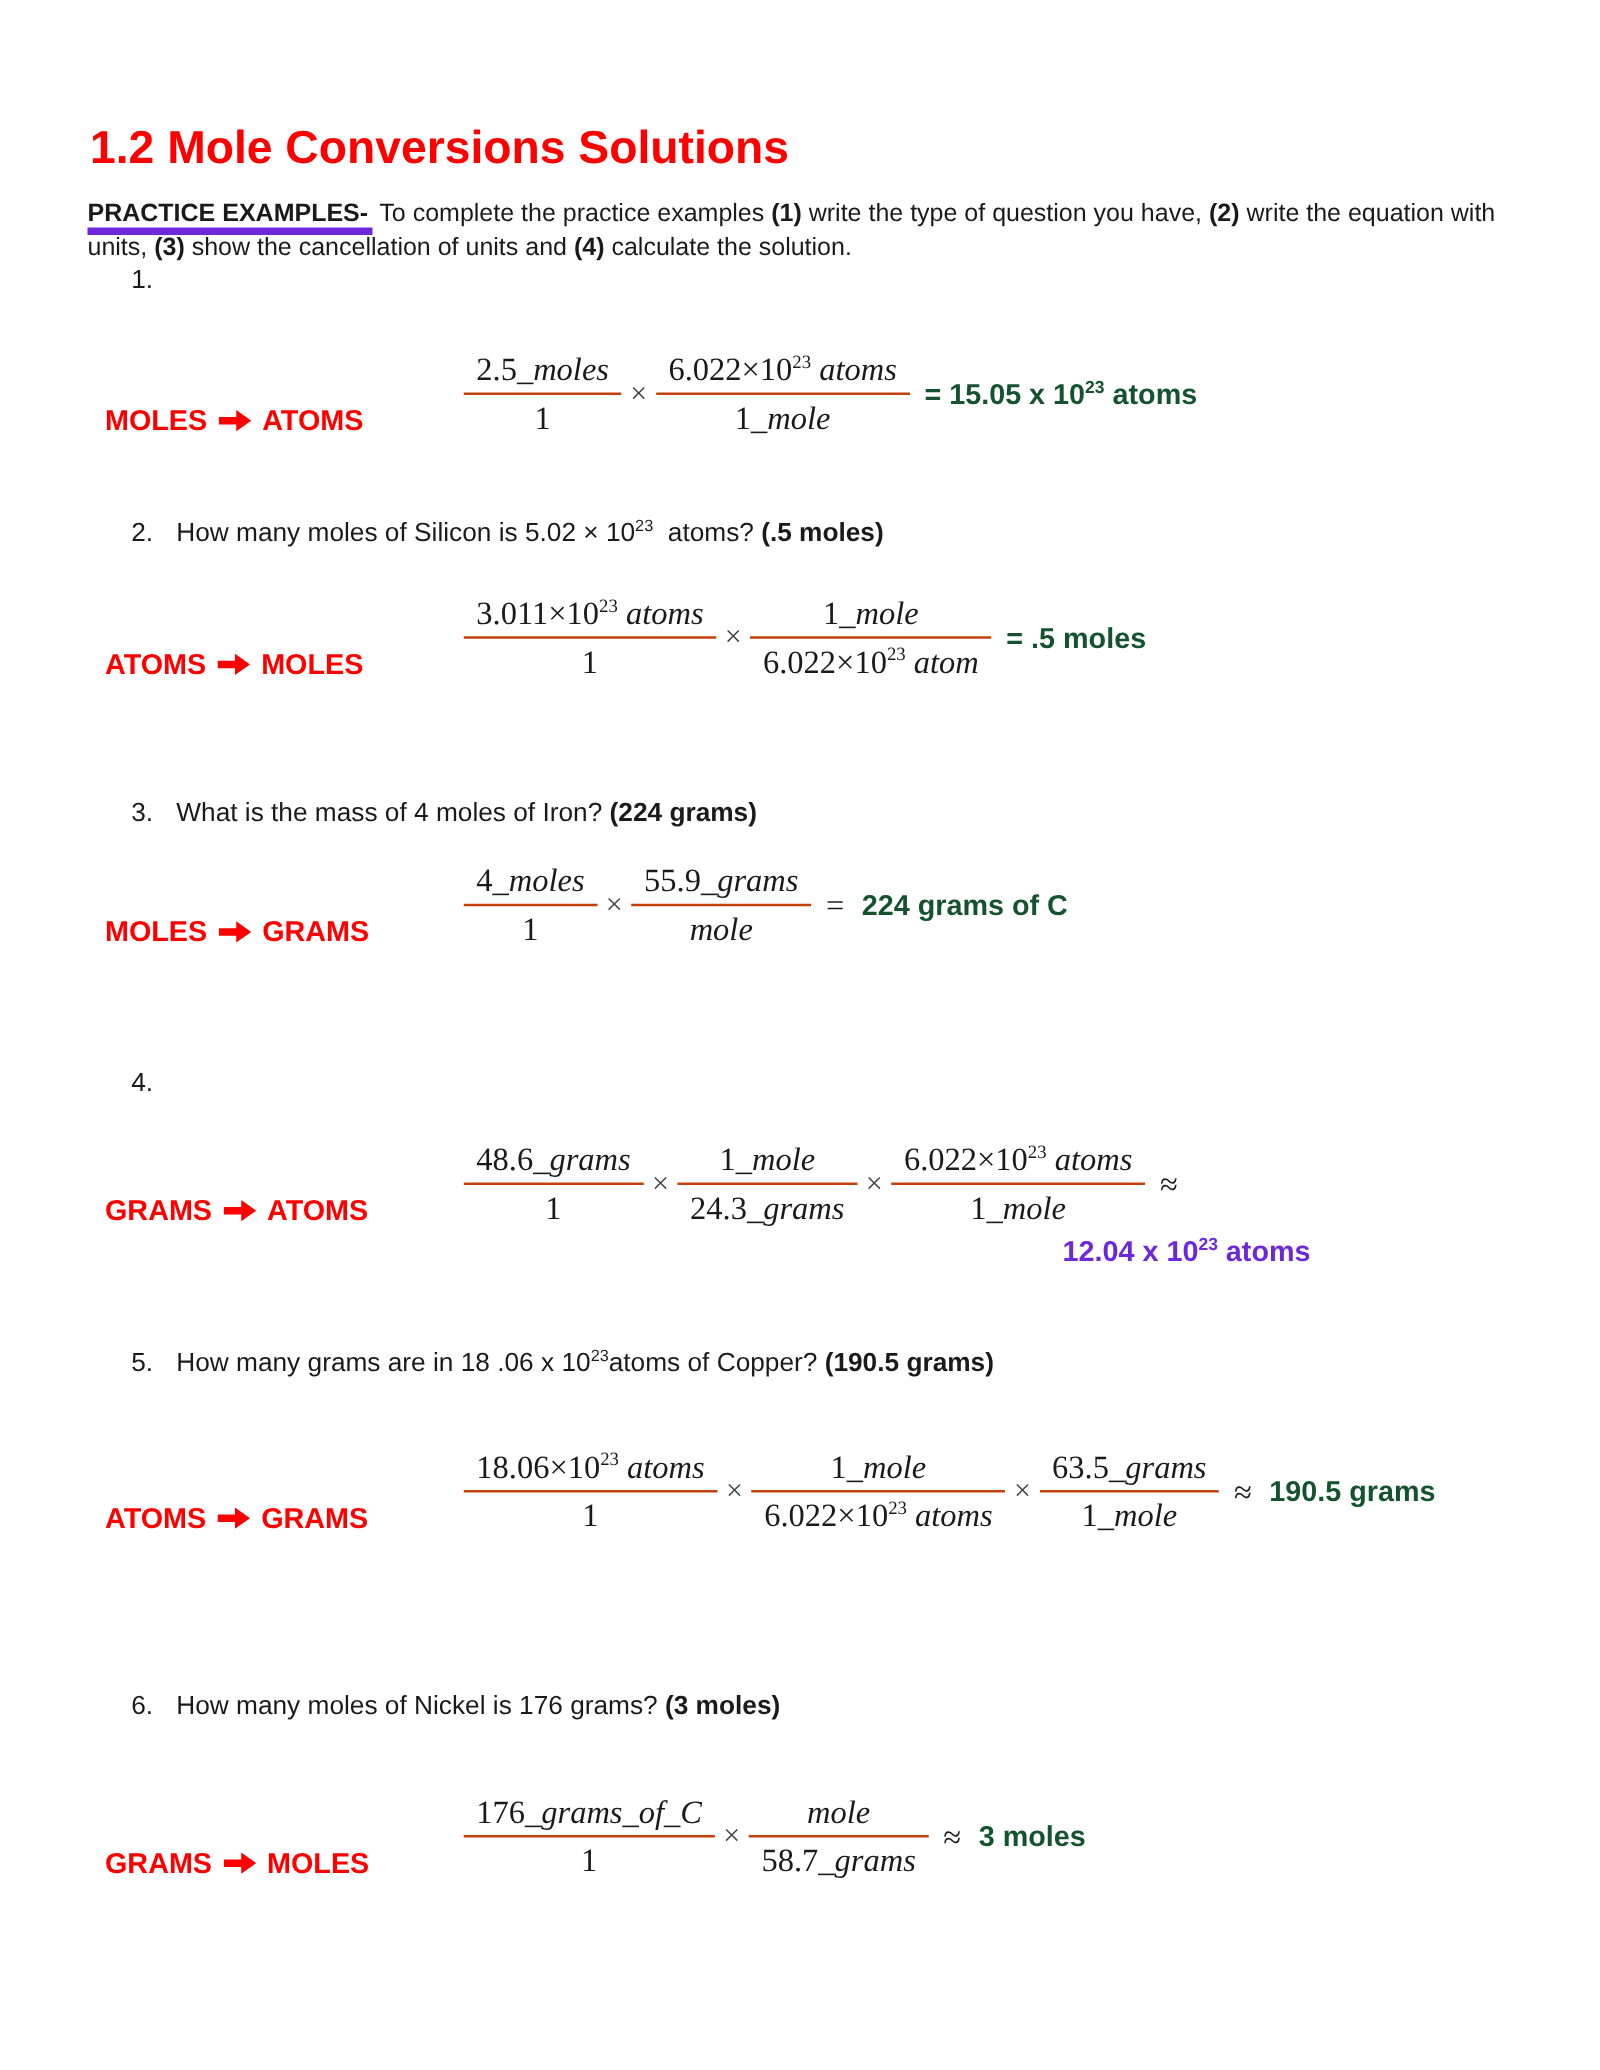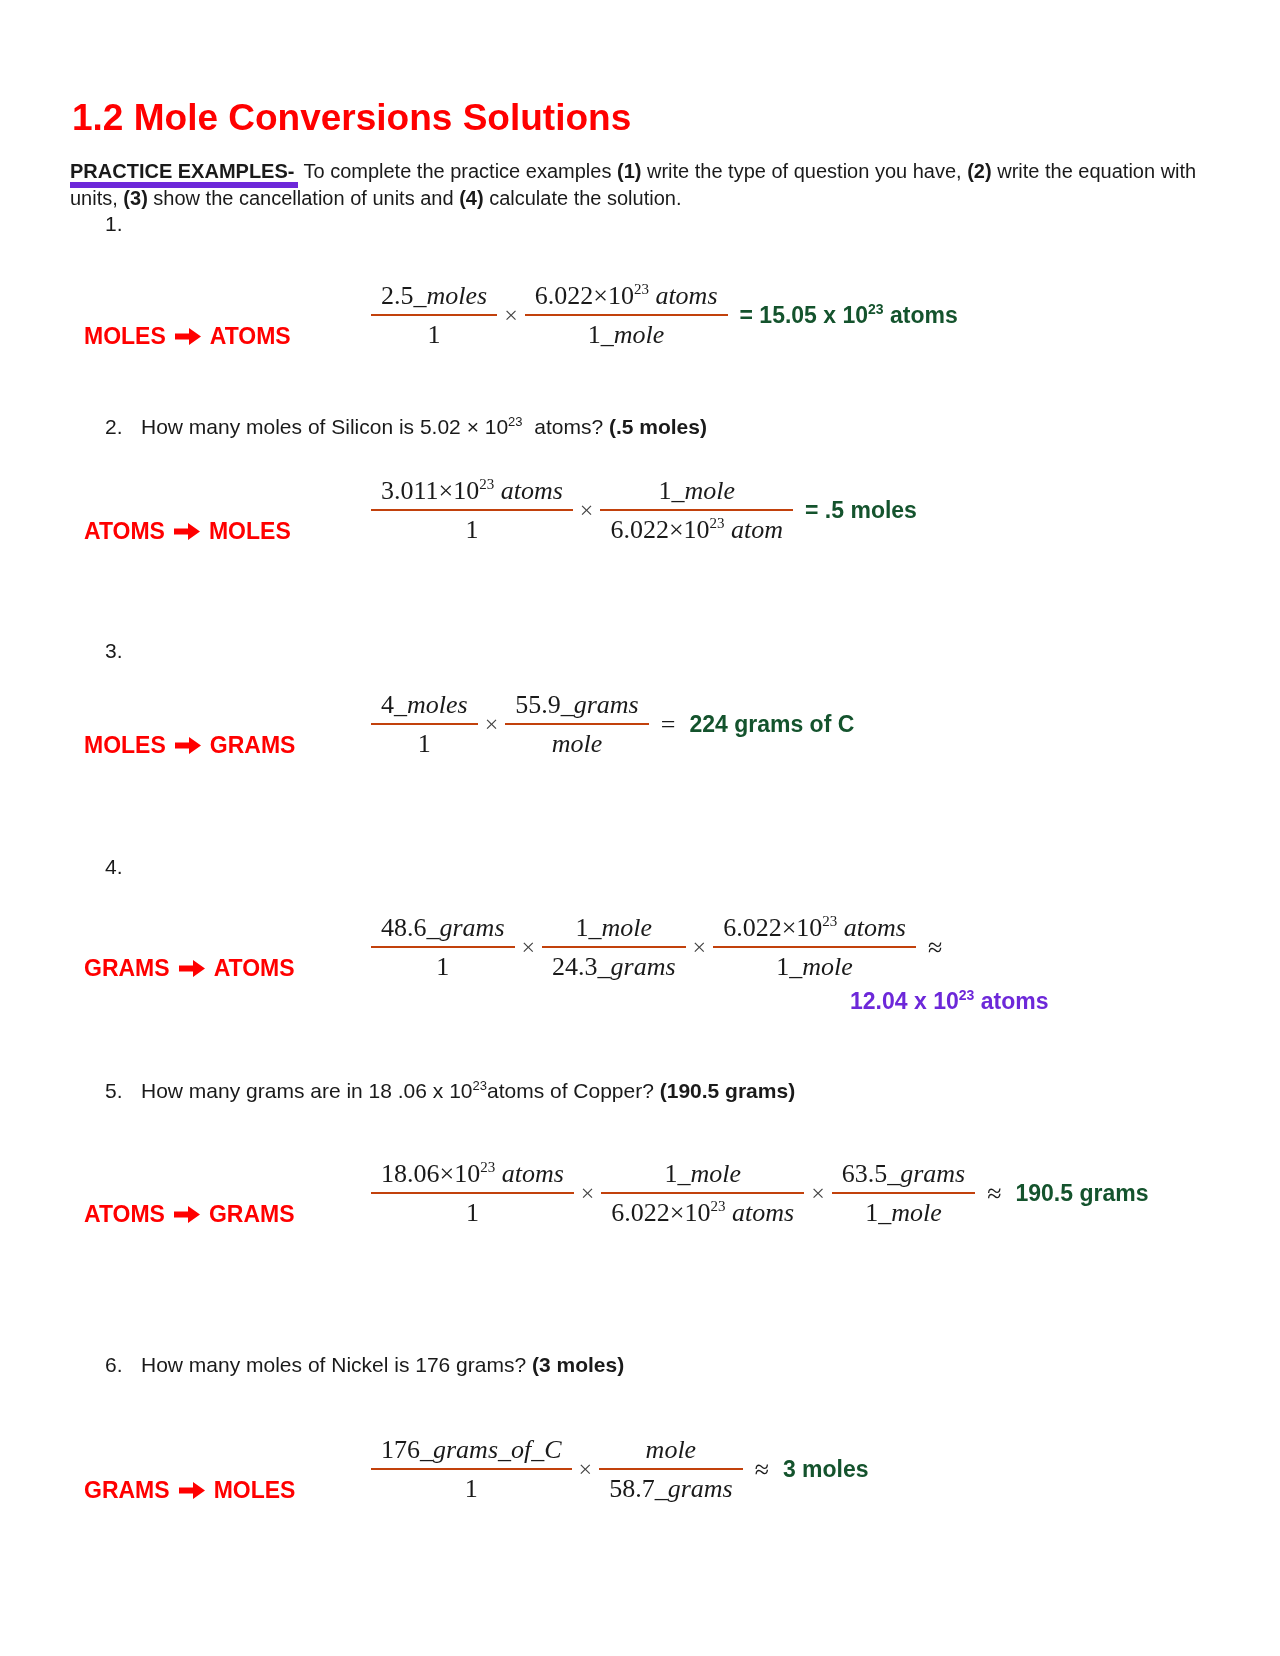--- a/index.html
+++ b/index.html
@@ -134,20 +134,21 @@
       <span class="frac">
           <span class="num"><span>1_</span><span class="it">mole</span></span>
           <span class="den"><span>6.022×10</span><span class="msup">23</span><span class="it"> atom</span></span>
         </span>
       <span class="result"><span>= .5 moles</span></span>
     </div>
   </div>
 
   <div class="question" style="top:637px">
       <span class="qnum">3.</span>
+      <span><span>What is the mass of 4 moles of Iron? </span><span class="b">(224 grams)</span></span>
     </div>
 
   <div class="eqrow" style="top:690px">
     <div class="conv-label">
         <span>MOLES</span>
         <svg class="arrow-icon" viewBox="0 0 26 17">
           <path d="M0 5.5 h14 v-5.5 l12 8.5 -12 8.5 v-5.5 h-14 z" fill="#ff0000"></path>
         </svg>
         <span>GRAMS</span>
       </div>

